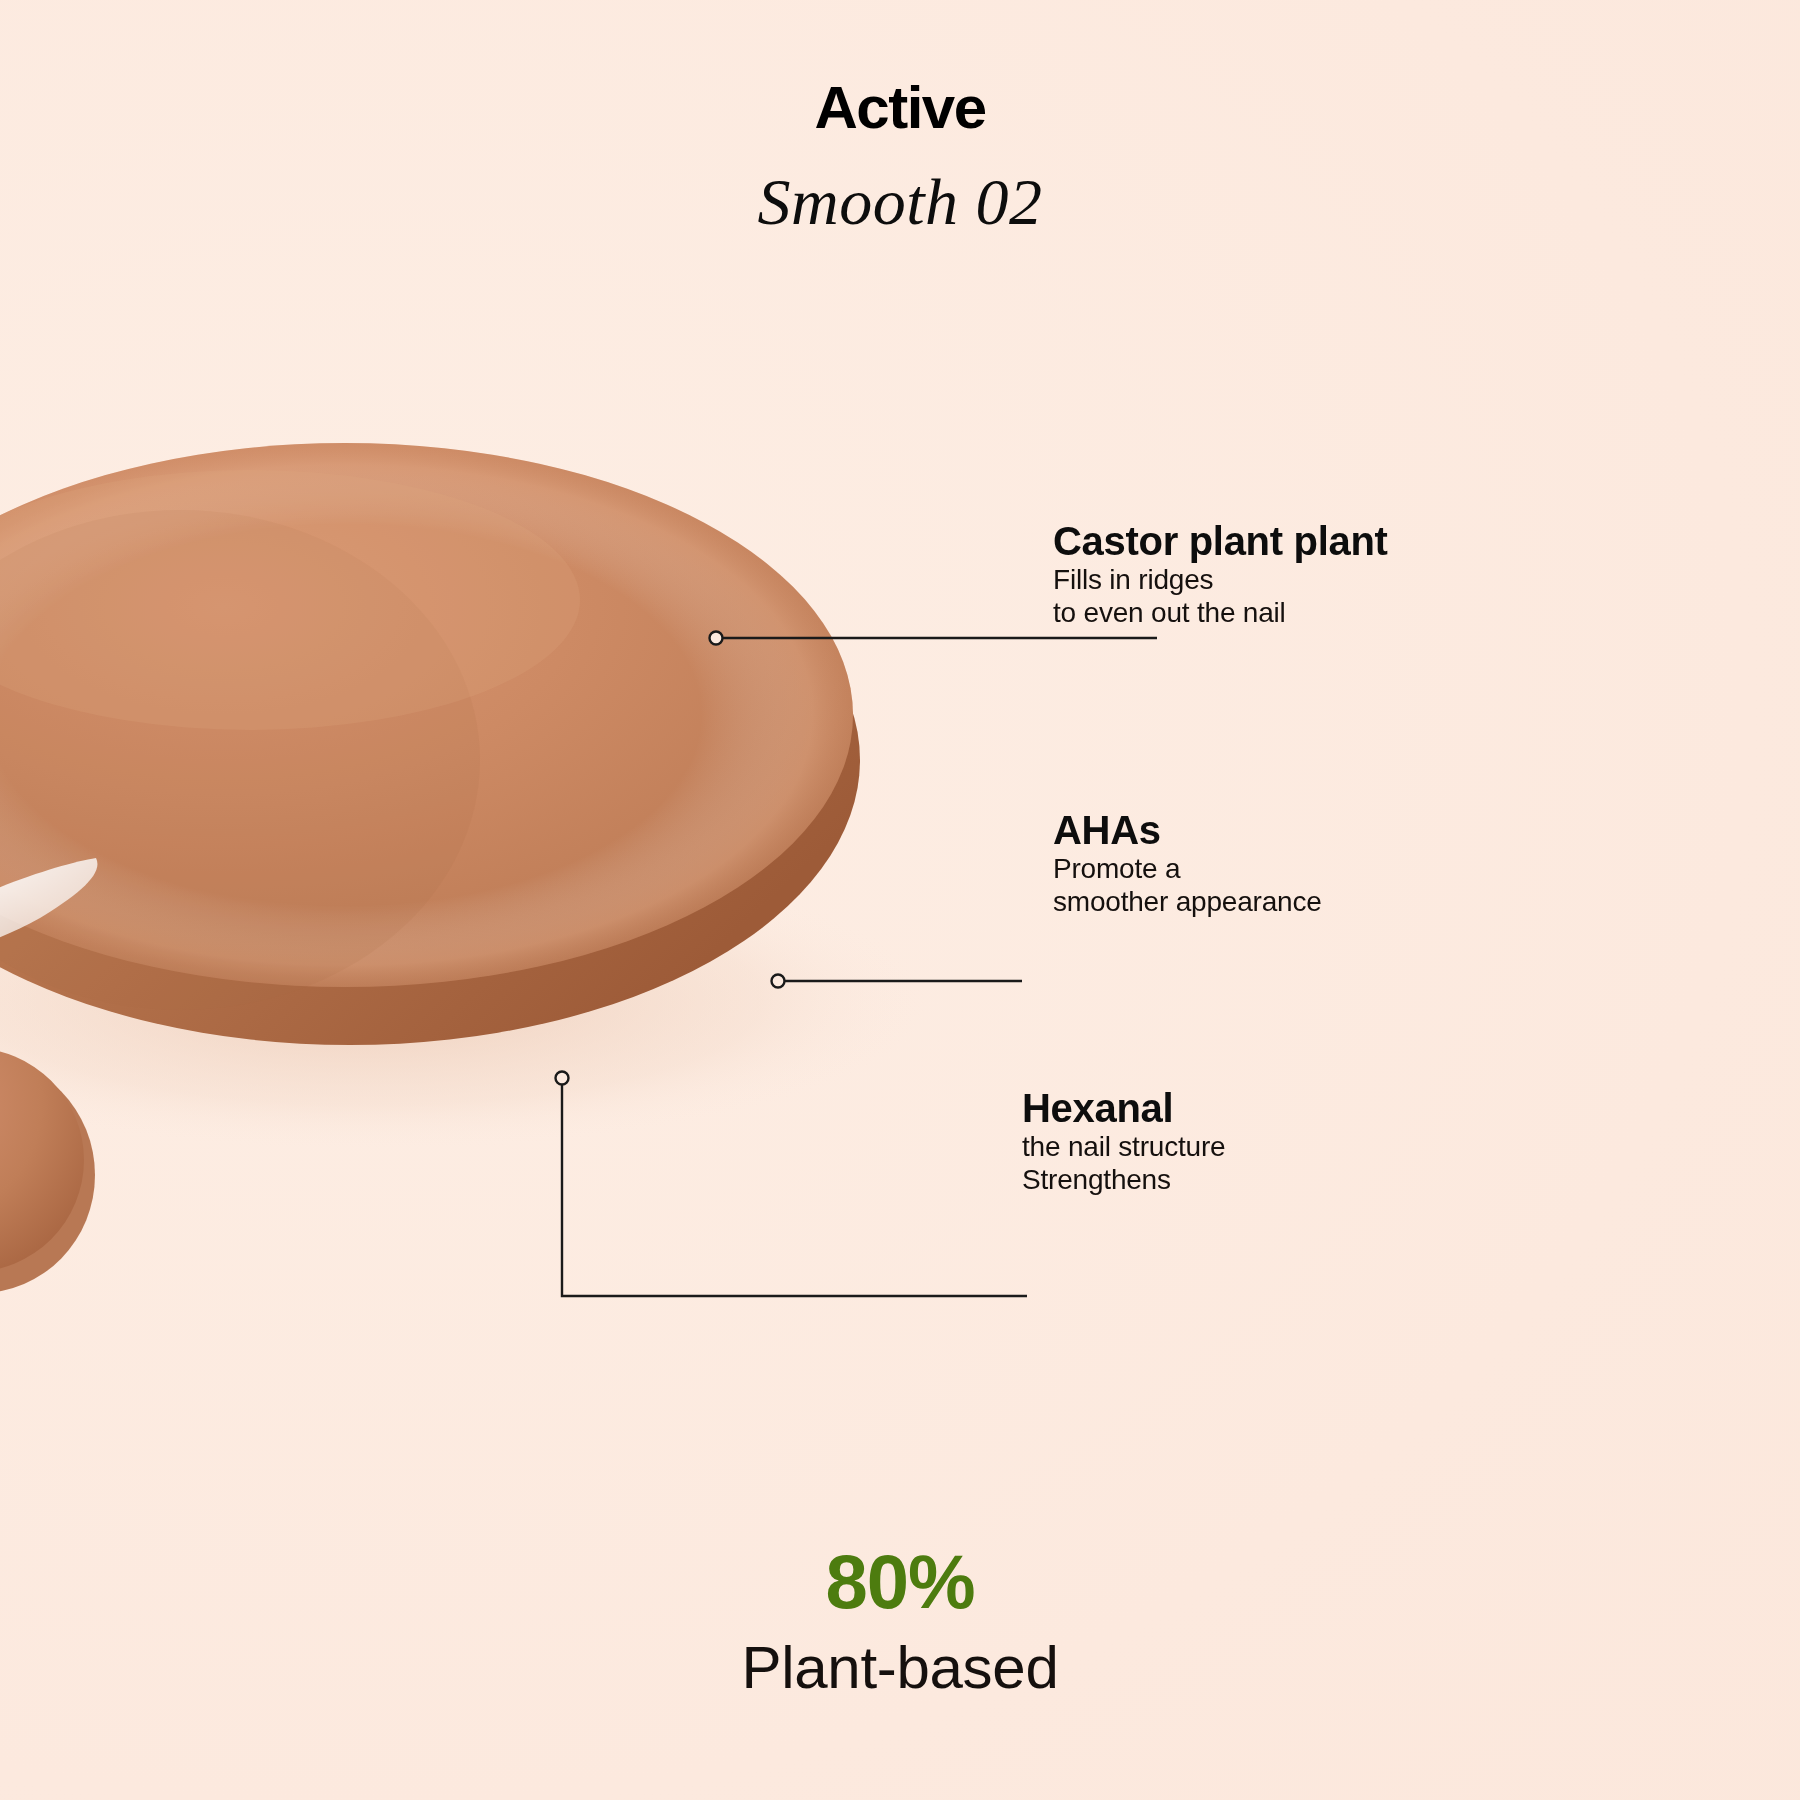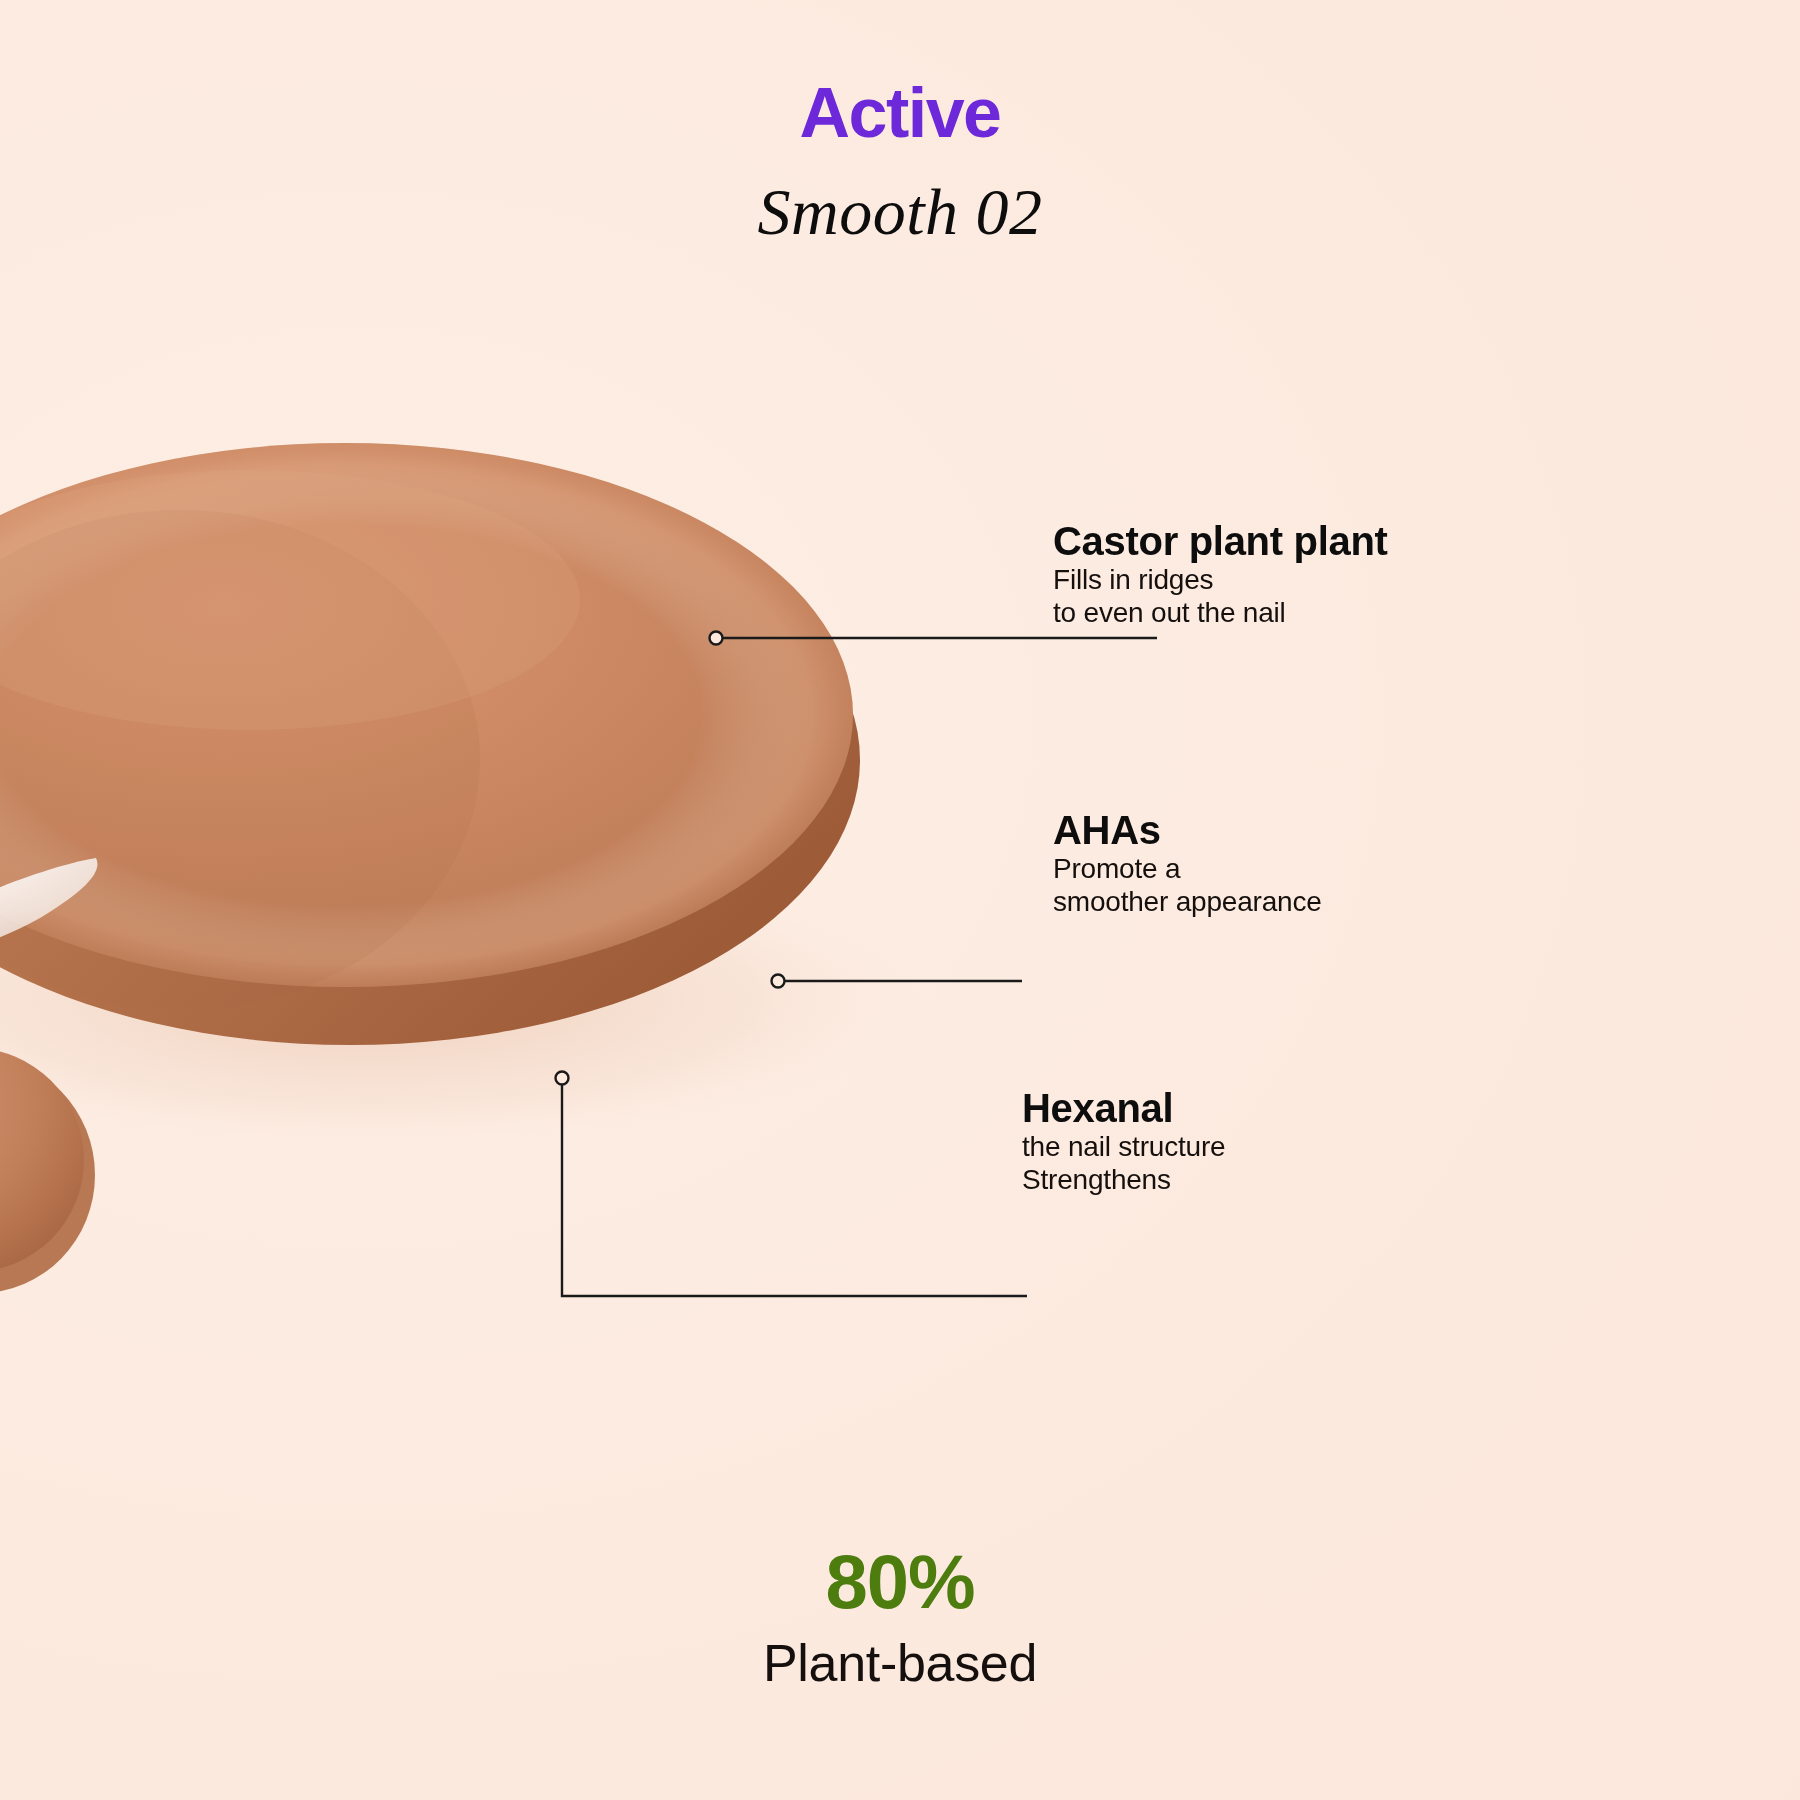--- a/index.html
+++ b/index.html
@@ -30,24 +30,24 @@
   .heading {
     position: absolute;
     top: 78px;
     left: 0;
     width: 1800px;
     text-align: center;
   }
   .heading .h-main {
     font-family: "Liberation Sans", sans-serif;
     font-weight: 700;
-    font-size: 70px;
+    font-size: 60px;
     letter-spacing: -1.5px;
     line-height: 1.0;
-    color: #6d28d9;
+    color: #000000;
   }
   .heading .h-sub {
     font-family: "Liberation Serif", serif;
     font-style: italic;
     font-weight: 400;
     font-size: 66px;
     line-height: 1.15;
     margin-top: 26px;
     letter-spacing: 0.5px;
     color: #0d0d0d;
@@ -106,21 +106,21 @@
     font-family: "Liberation Sans", sans-serif;
     font-weight: 700;
     font-size: 76px;
     line-height: 1.0;
     letter-spacing: -1px;
     color: #4d7c0f;
   }
   .footer .f-label {
     font-family: "Liberation Sans", sans-serif;
     font-weight: 400;
-    font-size: 52px;
+    font-size: 60px;
     line-height: 1.2;
     margin-top: 12px;
     letter-spacing: -0.3px;
     color: #15100e;
   }
 </style>
 </head>
 <body>
 
 <div id="stage">

